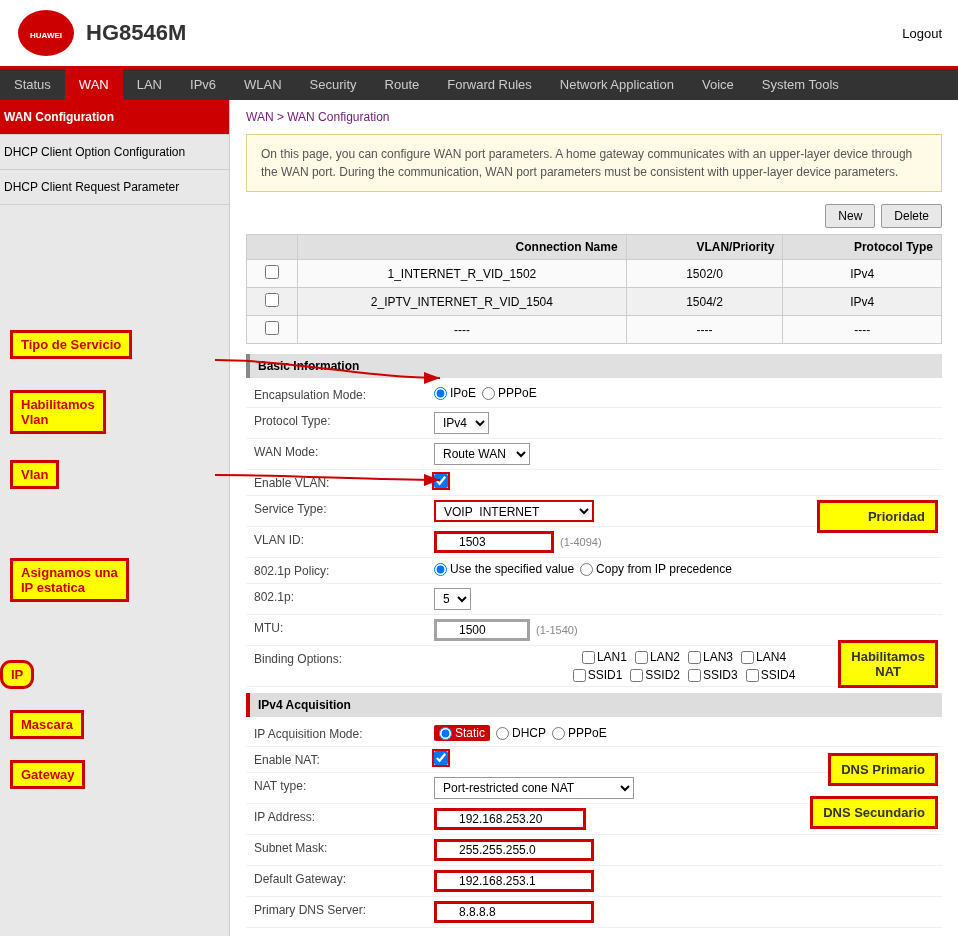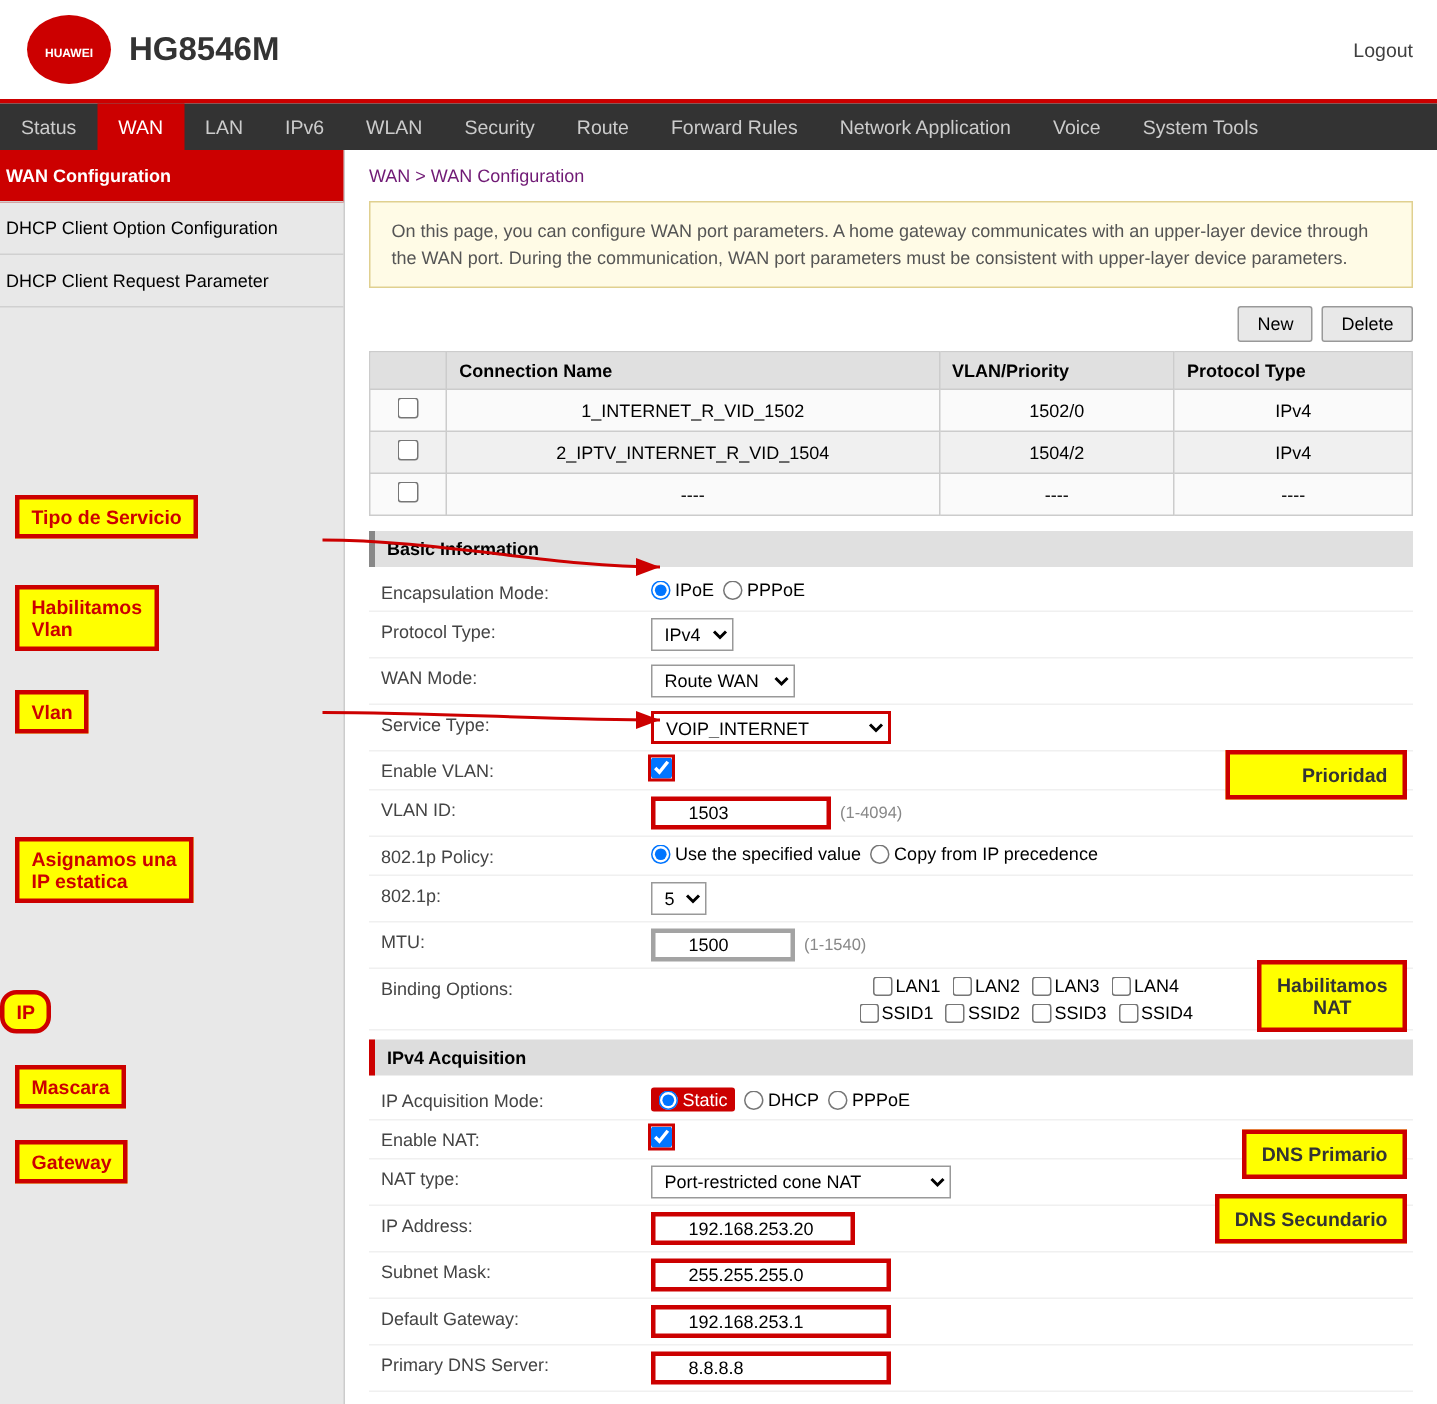--- a/index.html
+++ b/index.html
@@ -1,21 +1,21 @@
 <!DOCTYPE html>
 <html><head>
   <meta charset="utf-8">
   <style>
     * { box-sizing: border-box; margin: 0; padding: 0; }
     body { font-family: Arial, sans-serif; font-size: 12px; background: #f0f0f0; width: 958px; }
 
     
     .header { background: white; display: flex; align-items: center; justify-content: space-between; padding: 8px 16px; border-bottom: 3px solid #cc0000; }
     .header-logo { display: flex; align-items: center; gap: 10px; }
-    .logout-btn { color: #404040; cursor: pointer; font-size: 13px; text-decoration: none; }
+    .logout-btn { color: #000000; cursor: pointer; font-size: 13px; text-decoration: none; }
 
     
     .nav { background: #333; display: flex; align-items: center; padding: 0; }
     .nav-item { color: #ccc; padding: 8px 14px; cursor: pointer; font-size: 13px; white-space: nowrap; }
     .nav-item.active { background: #cc0000; color: white; }
 
     
     .main { display: flex; background: #f5f5f5; min-height: 850px; }
 
     
@@ -31,21 +31,21 @@
 
     
     .info-box { background: #fffbe6; border: 1px solid #e0d090; padding: 10px 14px; margin-bottom: 12px; font-size: 12px; color: #555; line-height: 1.5; }
 
     
     .table-toolbar { display: flex; justify-content: flex-end; gap: 6px; margin-bottom: 6px; }
     .btn { padding: 4px 12px; cursor: pointer; font-size: 12px; border: 1px solid #999; background: #e8e8e8; border-radius: 2px; }
 
     
     .conn-table { width: 100%; border-collapse: collapse; margin-bottom: 10px; font-size: 12px; }
-    .conn-table th { background: #e0e0e0; border: 1px solid #ccc; padding: 5px 8px; text-align: left; font-weight: bold; margin-top: 11px; }
+    .conn-table th { background: #e0e0e0; border: 1px solid #ccc; padding: 5px 8px; text-align: right; font-weight: bold; margin-top: 11px; }
     .conn-table td { border: 1px solid #ccc; padding: 5px 8px; text-align: center; }
     .conn-table tr:nth-child(odd) td { background: #fafafa; }
     .conn-table tr:nth-child(even) td { background: #f0f0f0; }
 
     
     .section-title { background: #e0e0e0; padding: 5px 8px; font-weight: bold; font-size: 12px; margin: 6px 0 4px 0; border-left: 4px solid #888; }
     .section-title.ipv4 { border-left-color: #cc0000; background: #ddd; }
 
     .form-row { display: flex; align-items: flex-start; padding: 4px 8px; border-bottom: 1px solid #f0f0f0; min-height: 26px; }
     .form-label { width: 180px; flex-shrink: 0; color: #444; padding-top: 2px; }
@@ -179,35 +179,35 @@
         <div class="form-label">WAN Mode:</div>
         <div class="form-value">
           <select class="form-select">
             <option>Route WAN</option>
             <option>Bridge WAN</option>
           </select>
         </div>
       </div>
 
       <div class="form-row">
+        <div class="form-label">Enable VLAN:</div>
+        <div class="form-value">
+          <input type="checkbox" checked="" class="checkbox-styled" style="outline: rgb(204, 0, 0) solid 2px;">
+        </div>
+      </div>
+
+      <div class="form-row">
         <div class="form-label">Service Type:</div>
         <div class="form-value">
           <select class="form-select" style="width:160px;border:2px solid #cc0000;">
             <option>VOIP_INTERNET</option>
             <option>INTERNET</option>
             <option>VOIP</option>
             <option>OTHER</option>
           </select>
-        </div>
-      </div>
-
-      <div class="form-row">
-        <div class="form-label">Enable VLAN:</div>
-        <div class="form-value">
-          <input type="checkbox" checked="" class="checkbox-styled" style="outline: rgb(204, 0, 0) solid 2px;">
         </div>
       </div>
 
       <div class="form-row">
         <div class="form-label">VLAN ID:</div>
         <div class="form-value">
           <input type="text" class="form-input red-border" value="1503" style="width: 120px;">
           <span class="hint">(1-4094)</span>
         </div>
       </div>
@@ -292,21 +292,21 @@
             <option>Port-restricted cone NAT</option>
             <option>Full cone NAT</option>
             <option>Address-restricted cone NAT</option>
           </select>
         </div>
       </div>
 
       <div class="form-row">
         <div class="form-label">IP Address:</div>
         <div class="form-value">
-          <input type="text" class="form-input red-border" value="192.168.253.20" style="width: 136px;">
+          <input type="text" class="form-input red-border" value="192.168.253.20" style="width: 152px;">
         </div>
       </div>
 
       <div class="form-row">
         <div class="form-label">Subnet Mask:</div>
         <div class="form-value">
           <input type="text" class="form-input red-border" value="255.255.255.0" style="width: 160px;">
         </div>
       </div>
 

